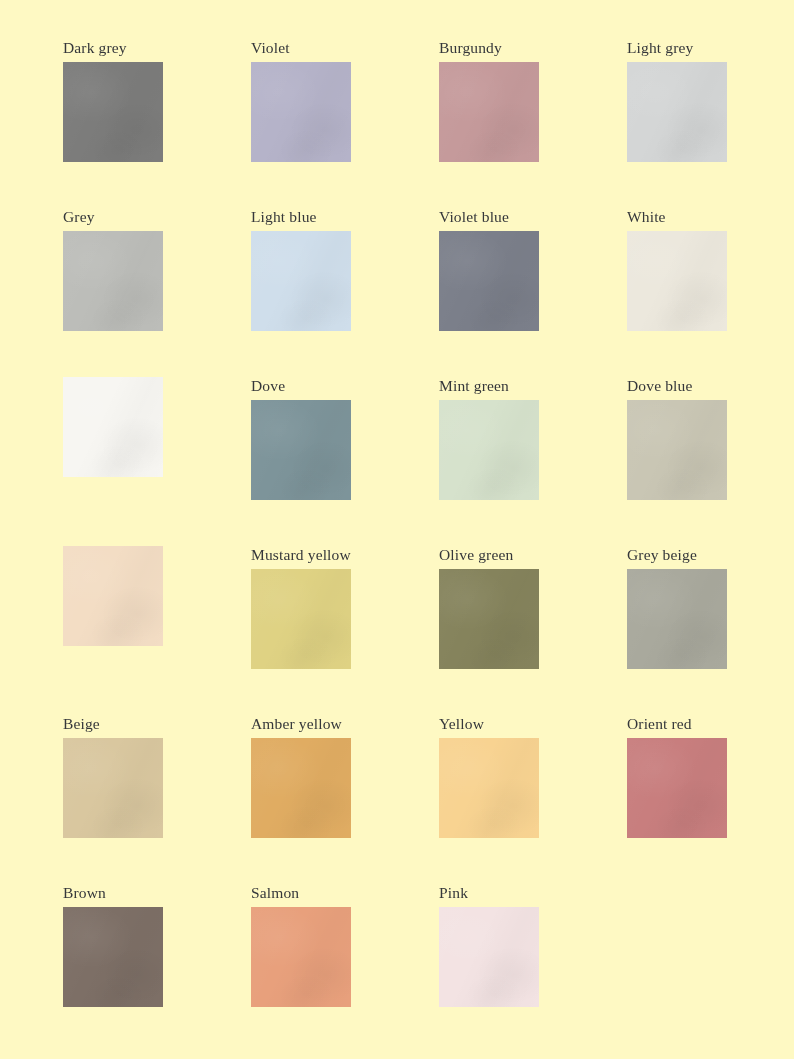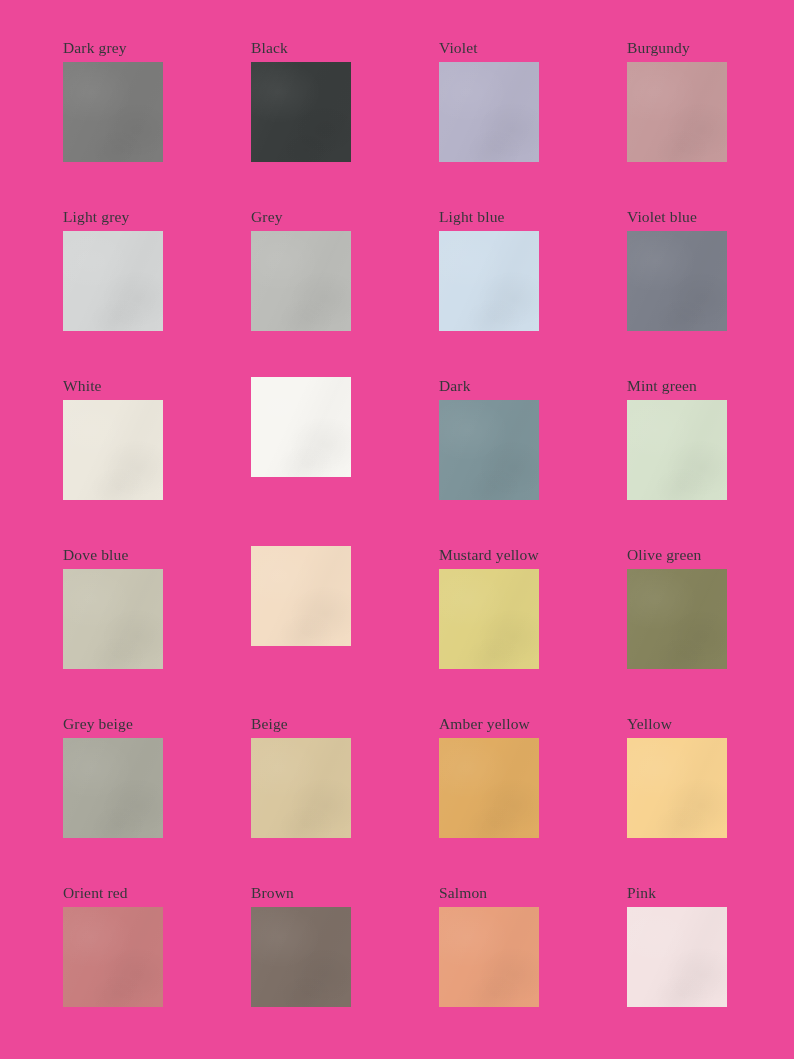--- a/index.html
+++ b/index.html
@@ -12,21 +12,21 @@
     height: 1059px;
     font-family: "Liberation Serif", "DejaVu Serif", serif;
     -webkit-font-smoothing: antialiased;
     overflow: hidden;
   }
 
   #palette-page {
     position: relative;
     width: 794px;
     height: 1059px;
-    background: #ec4899;
+    background: #fef9c3;
     box-sizing: border-box;
     padding: 28px 0 0 0;
   }
 
   #swatch-grid {
     display: grid;
     grid-template-columns: repeat(4, 188px);
     grid-template-rows: repeat(6, 169px);
     margin-left: 63px;
     margin-top: 11px;
@@ -82,24 +82,20 @@
 </head>
 <body>
 
 <div id="palette-page">
   <div id="swatch-grid">
       <div class="swatch-cell">
         <div class="swatch-label">Dark grey</div>
         <div class="swatch-chip" style="background-color: rgb(124, 124, 123);"></div>
       </div>
       <div class="swatch-cell">
-        <div class="swatch-label">Black</div>
-        <div class="swatch-chip" style="background-color: rgb(57, 61, 61);"></div>
-      </div>
-      <div class="swatch-cell">
         <div class="swatch-label">Violet</div>
         <div class="swatch-chip" style="background-color: rgb(181, 179, 201);"></div>
       </div>
       <div class="swatch-cell">
         <div class="swatch-label">Burgundy</div>
         <div class="swatch-chip" style="background-color: rgb(197, 154, 155);"></div>
       </div>
       <div class="swatch-cell">
         <div class="swatch-label">Light grey</div>
         <div class="swatch-chip" style="background-color: rgb(212, 214, 214);"></div>
@@ -117,21 +113,21 @@
         <div class="swatch-chip" style="background-color: rgb(123, 127, 138);"></div>
       </div>
       <div class="swatch-cell">
         <div class="swatch-label">White</div>
         <div class="swatch-chip" style="background-color: rgb(236, 232, 221);"></div>
       </div>
       <div class="swatch-cell">
         <div class="swatch-chip" style="background-color: rgb(247, 246, 242);"></div>
       </div>
       <div class="swatch-cell">
-        <div class="swatch-label">Dark</div>
+        <div class="swatch-label">Dove</div>
         <div class="swatch-chip" style="background-color: rgb(125, 148, 154);"></div>
       </div>
       <div class="swatch-cell">
         <div class="swatch-label">Mint green</div>
         <div class="swatch-chip" style="background-color: rgb(214, 226, 204);"></div>
       </div>
       <div class="swatch-cell">
         <div class="swatch-label">Dove blue</div>
         <div class="swatch-chip" style="background-color: rgb(201, 198, 180);"></div>
       </div>

